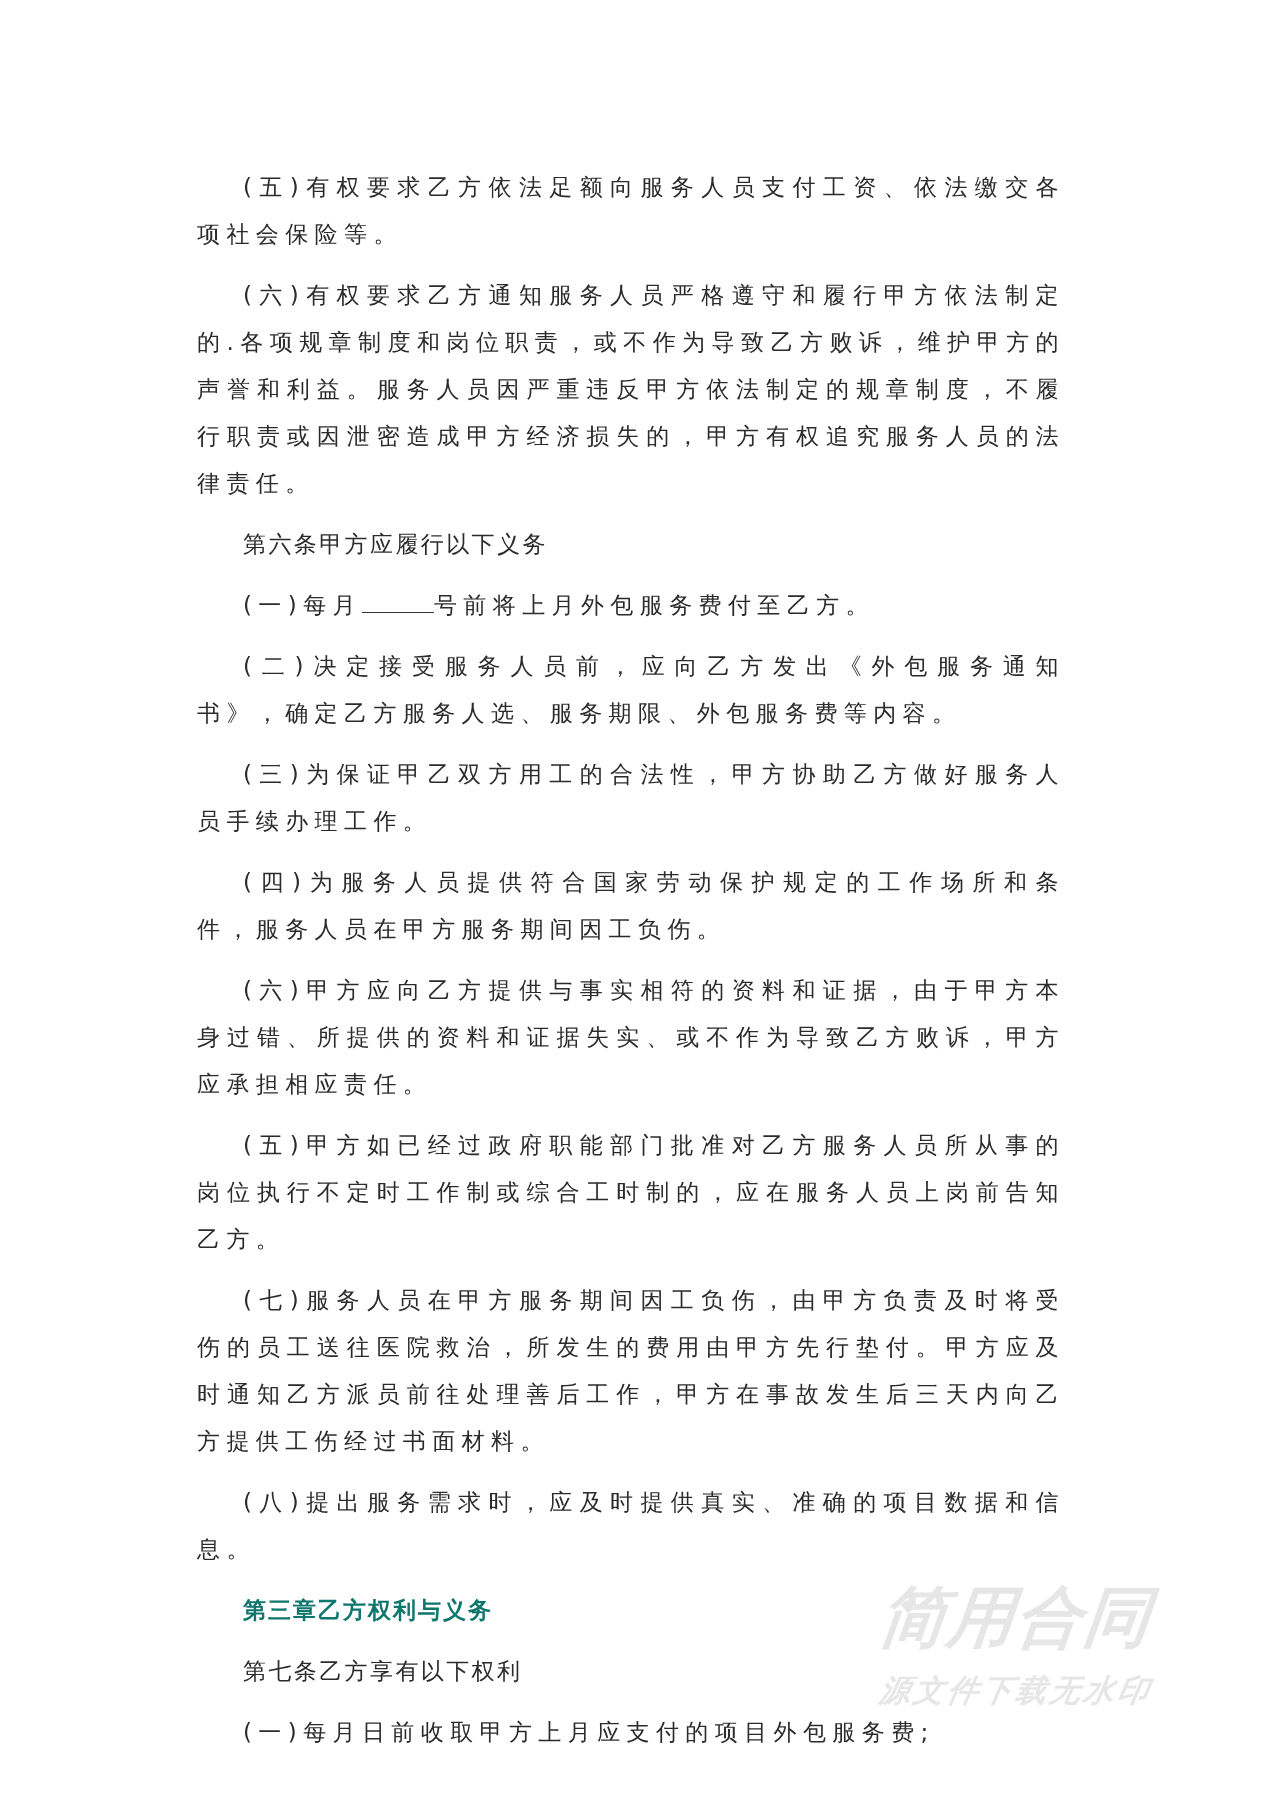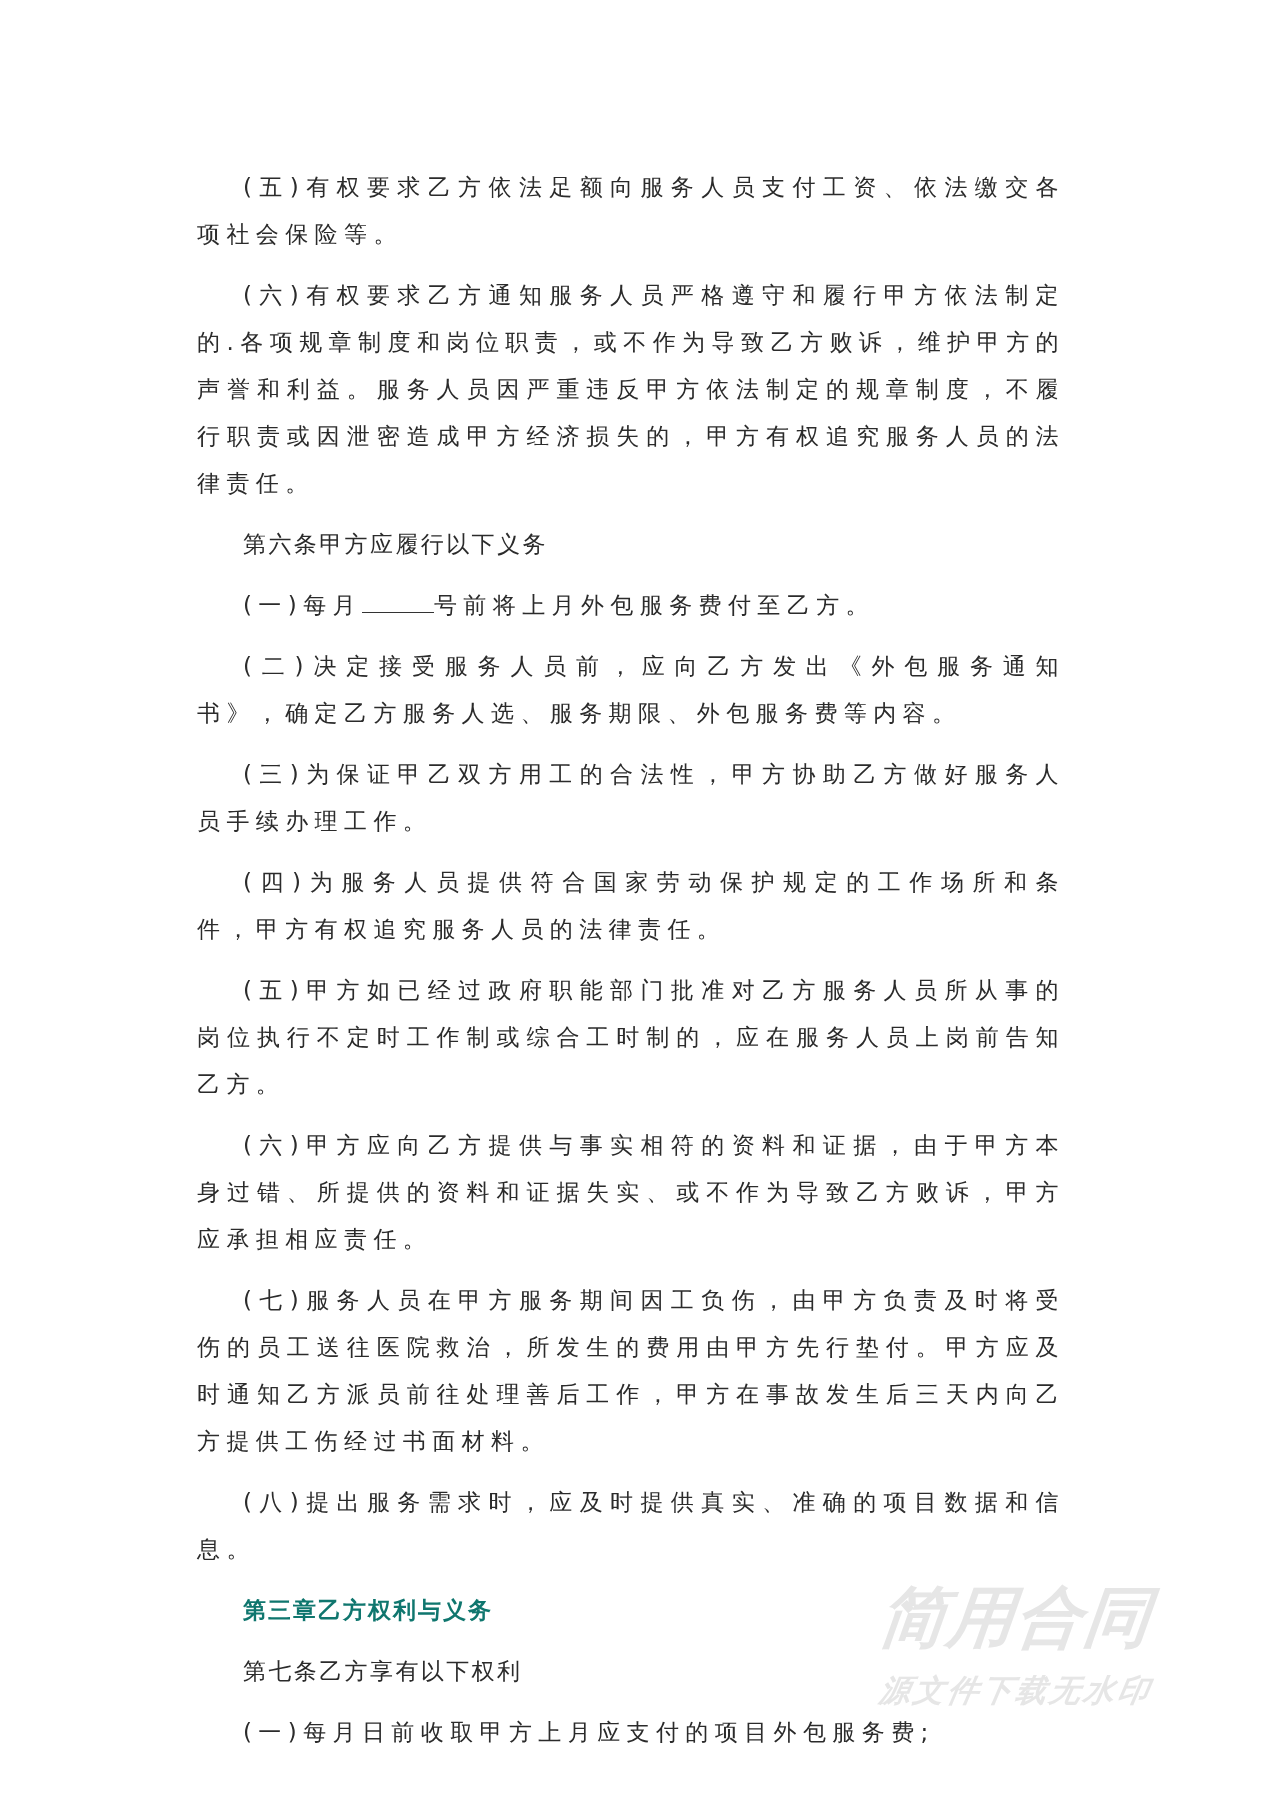--- a/index.html
+++ b/index.html
@@ -95,25 +95,25 @@
     <p class="para">(六)有权要求乙方通知服务人员严格遵守和履行甲方依法制定的.各项规章制度和岗位职责，或不作为导致乙方败诉，维护甲方的声誉和利益。服务人员因严重违反甲方依法制定的规章制度，不履行职责或因泄密造成甲方经济损失的，甲方有权追究服务人员的法律责任。</p>
 
     <p class="para article">第六条甲方应履行以下义务</p>
 
     <p class="para"><span>(一)每月</span><span class="blank"></span><span>号前将上月外包服务费付至乙方。</span></p>
 
     <p class="para">(二)决定接受服务人员前，应向乙方发出《外包服务通知书》，确定乙方服务人选、服务期限、外包服务费等内容。</p>
 
     <p class="para">(三)为保证甲乙双方用工的合法性，甲方协助乙方做好服务人员手续办理工作。</p>
 
-    <p class="para">(四)为服务人员提供符合国家劳动保护规定的工作场所和条件，甲方有权追究服务人员的法律责任。</p>
+    <p class="para">(四)为服务人员提供符合国家劳动保护规定的工作场所和条件，服务人员在甲方服务期间因工负伤。</p>
+
+    <p class="para">(六)甲方应向乙方提供与事实相符的资料和证据，由于甲方本身过错、所提供的资料和证据失实、或不作为导致乙方败诉，甲方应承担相应责任。</p>
 
     <p class="para">(五)甲方如已经过政府职能部门批准对乙方服务人员所从事的岗位执行不定时工作制或综合工时制的，应在服务人员上岗前告知乙方。</p>
-
-    <p class="para">(六)甲方应向乙方提供与事实相符的资料和证据，由于甲方本身过错、所提供的资料和证据失实、或不作为导致乙方败诉，甲方应承担相应责任。</p>
 
     <p class="para">(七)服务人员在甲方服务期间因工负伤，由甲方负责及时将受伤的员工送往医院救治，所发生的费用由甲方先行垫付。甲方应及时通知乙方派员前往处理善后工作，甲方在事故发生后三天内向乙方提供工伤经过书面材料。</p>
 
     <p class="para">(八)提出服务需求时，应及时提供真实、准确的项目数据和信息。</p>
 
     <p class="para heading">第三章乙方权利与义务</p>
 
     <p class="para article">第七条乙方享有以下权利</p>
 
     <p class="para">(一)每月日前收取甲方上月应支付的项目外包服务费;</p>

